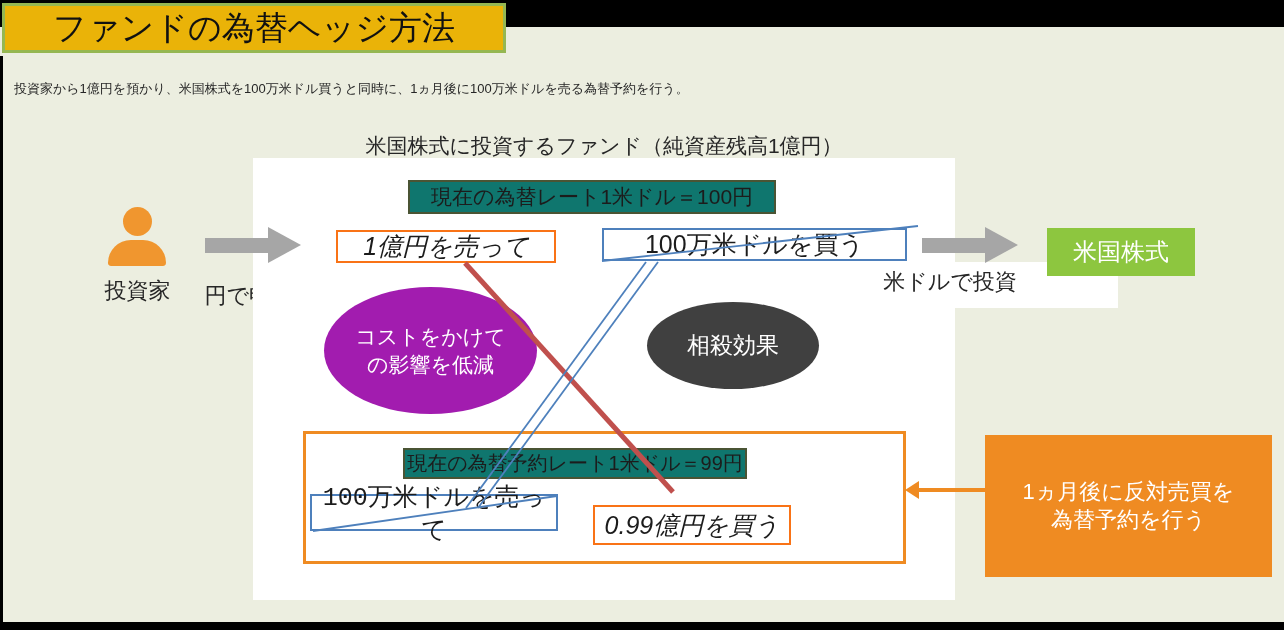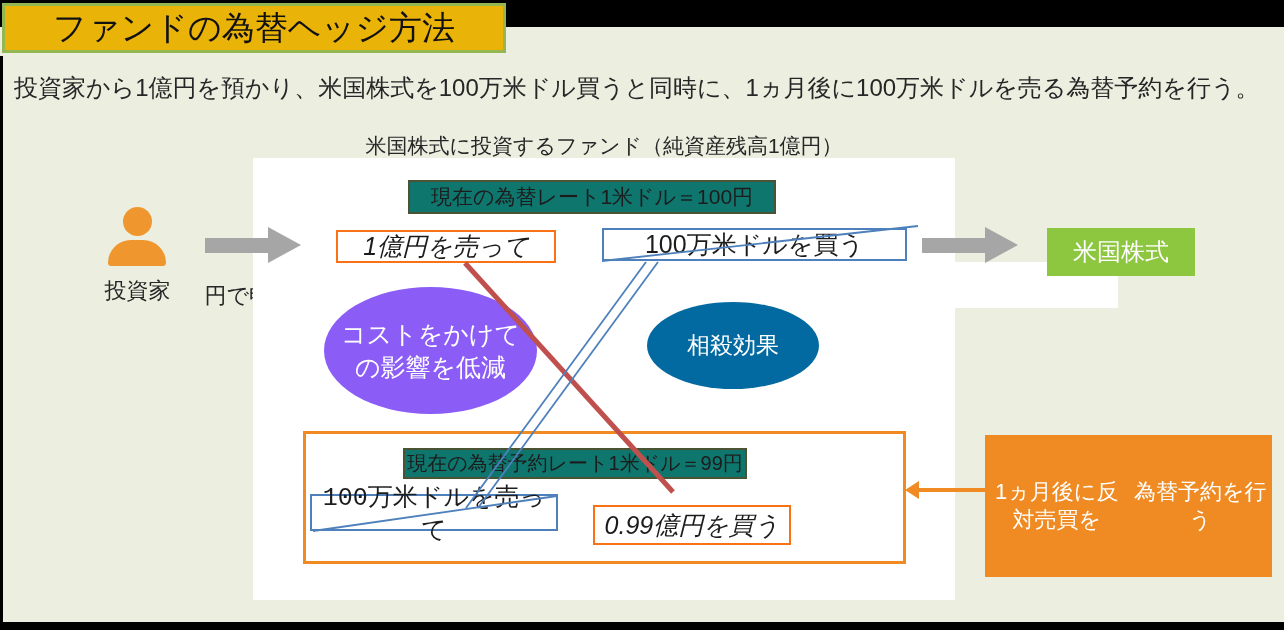--- a/index.html
+++ b/index.html
@@ -13,21 +13,21 @@
   }
   .abs{position:absolute;box-sizing:border-box;}
   .center{display:flex;align-items:center;justify-content:center;text-align:center;}
 
   
   .topbar{left:0;top:6;width:1284px;height:27px;background:#000;}
   .leftbar{left:0;top:56px;width:3px;height:574px;background:#000;}
   .bottombar{left:0;top:622px;width:1284px;height:8px;background:#000;}
   .title-box{left:2px;top:3px;width:504px;height:50px;background:#eab308;
     border:3px solid #95B752;font-size:33px;color:#111;z-index:4;}
-  .subtitle{left:14px;top:72px;font-size:24px;}
+  .subtitle{left:14px;top:80px;font-size:13px;}
 
   
   .panel{left:253px;top:158px;width:702px;height:442px;background:#fff;z-index:1;}
   .fund-title{left:253px;top:132px;width:702px;font-size:21px;text-align:center;}
   .usd-strip{left:878px;top:262px;width:240px;height:46px;background:#fff;z-index:1;}
 
   
   .person-head{left:123px;top:207px;width:29px;height:29px;border-radius:50%;background:#F0962F;z-index:2;}
   .person-body{left:108px;top:240px;width:58px;height:26px;background:#F0962F;
     border-radius:29px 29px 4px 4px;z-index:2;}
@@ -52,36 +52,36 @@
   .tx-box{background:#fff;font-size:25px;color:#1c1c1c;z-index:2;}
   .red-border{border:2px solid #f97316;font-style:italic;}
   .blue-border{border:2px solid #4E80BC;}
   .sell-yen{left:336px;top:230px;width:220px;height:33px;}
   .buy-usd{left:602px;top:228px;width:305px;height:33px;}
   .sell-usd{left:310px;top:494px;width:248px;height:37px;font-family:Liberation Mono, monospace;}
   .buy-yen{left:593px;top:492px;width:198px;height:40px;margin-top:13px;}
 
   
   .cost-ellipse{left:324px;top:287px;width:213px;height:127px;border-radius:50%;
-    background:#8b5cf6;color:#fff;font-size:25px;line-height:1.32;z-index:2;}
+    background:#a21caf;color:#fff;font-size:21px;line-height:1.32;z-index:2;}
   .offset-ellipse{left:647px;top:302px;width:172px;height:87px;border-radius:50%;
-    background:#0369a1;color:#fff;font-size:23px;z-index:2;}
+    background:#404040;color:#fff;font-size:23px;z-index:2;}
 
   
   .forward-rect{left:303px;top:431px;width:603px;height:133px;border:3px solid #EF8B22;z-index:1;}
   .forward-caption{left:303px;top:566px;width:603px;text-align:center;
     font-size:23px;font-weight:bold;color:#EF8B22;}
 
   
   .equity-box{left:1047px;top:222px;width:148px;height:48px;background:#8DC63F;
     color:#fff;font-size:24px;z-index:2;margin-top:6px;}
 
   
   .note-box{left:985px;top:435px;width:287px;height:142px;background:#EF8B22;
-    color:#fff;font-size:22px;line-height:1.28;flex-direction:row;z-index:2;}
+    color:#fff;font-size:22px;line-height:1.28;flex-direction:column;z-index:2;}
   .note-gap{margin-top:10px;}
   .note-line{width:100%;text-align:center;}
 
   
   .note-arrow-line{left:917px;top:488px;width:68px;height:4px;background:#EF8B22;z-index:2;}
   .note-arrow-head{left:905px;top:481px;width:0;height:0;border-top:9px solid transparent;
     border-bottom:9px solid transparent;border-right:14px solid #EF8B22;z-index:2;}
 
   
   .overlay{left:0;top:0;width:1284px;height:630px;z-index:3;pointer-events:none;}
@@ -126,20 +126,21 @@
   <div class="abs center offset-ellipse">相殺効果</div>
 
   <div class="abs forward-rect"></div>
   <div class="abs center rate-label rate2">現在の為替予約レート1米ドル＝99円</div>
   <div class="abs center tx-box blue-border sell-usd">100万米ドルを売って</div>
   <div class="abs center tx-box red-border buy-yen">0.99億円を買う</div>
   <div class="abs forward-caption">1ヵ月後が期日の為替予約</div>
 
   <div class="abs arrow-shaft shaft2"></div>
   <div class="abs arrow-head head2"></div>
+  <div class="abs invest-label">米ドルで投資</div>
   <div class="abs center equity-box">米国株式</div>
 
   <div class="abs center note-box">
     <div class="note-line">1ヵ月後に反対売買を</div>
     <div class="note-line">為替予約を行う</div>
   </div>
   <div class="abs note-arrow-line"></div>
   <div class="abs note-arrow-head"></div>
 
   <svg class="abs overlay" viewBox="0 0 1284 630" xmlns="http://www.w3.org/2000/svg">

